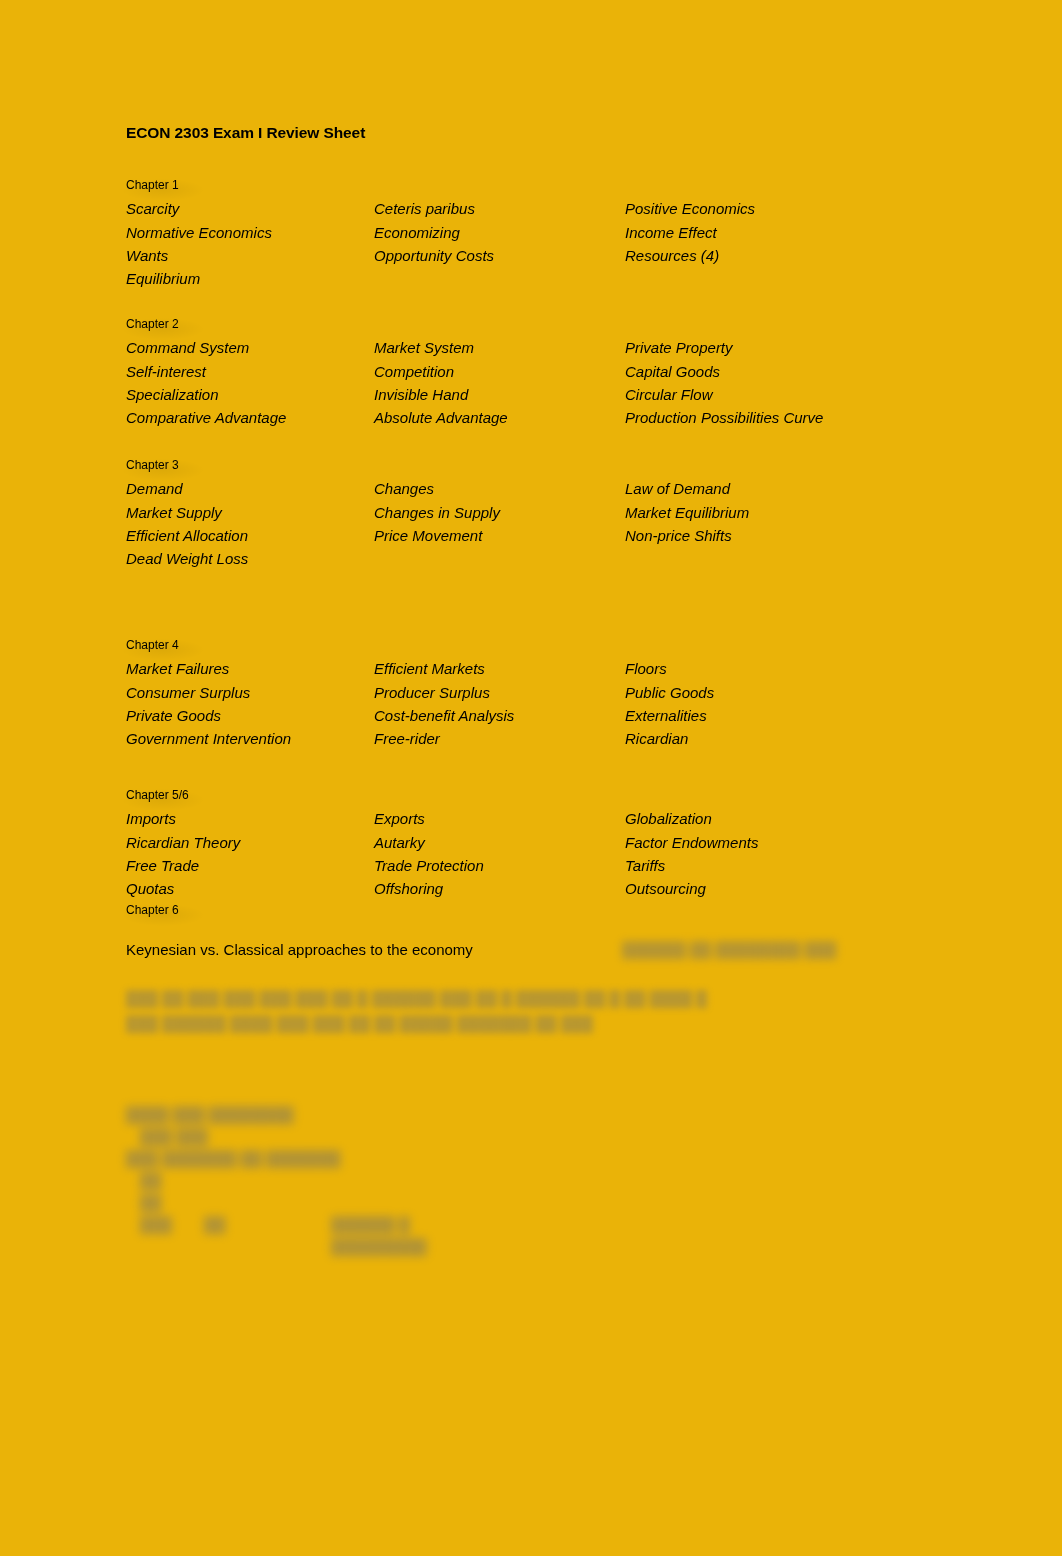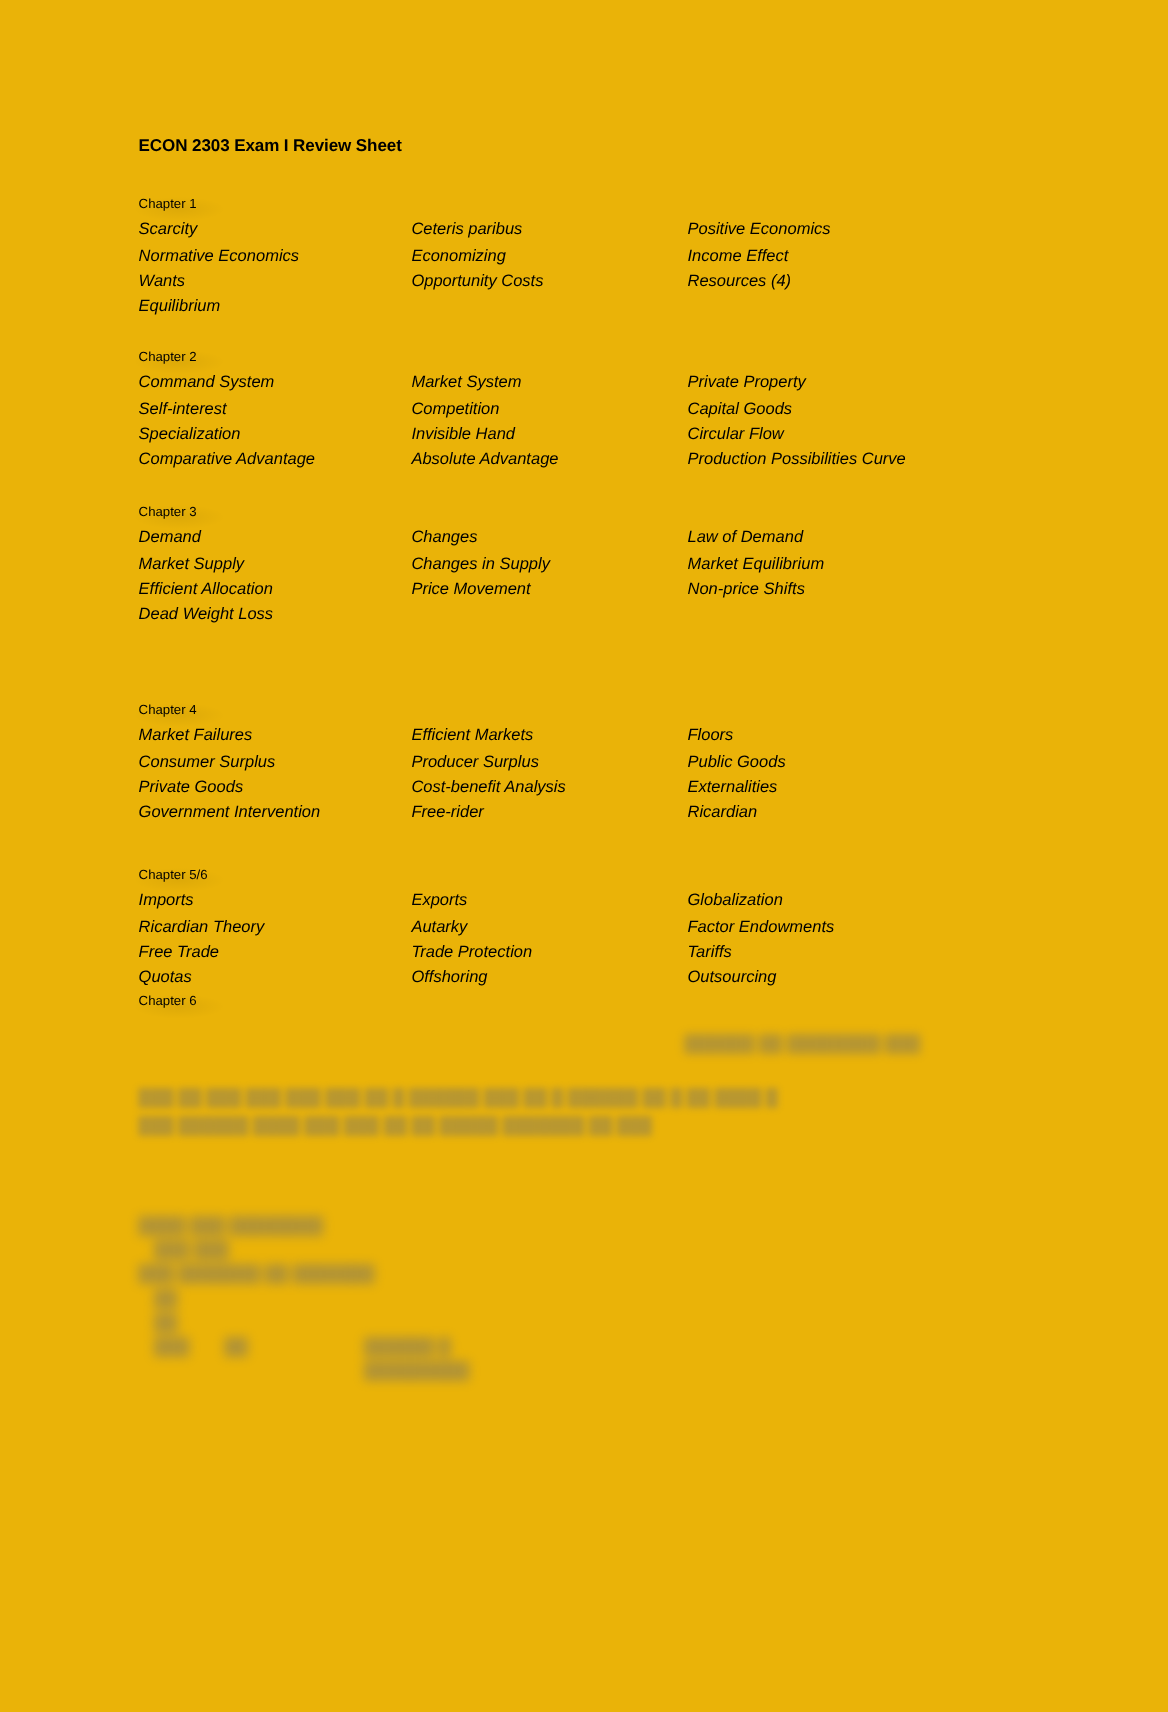--- a/index.html
+++ b/index.html
@@ -244,20 +244,21 @@
       <span class="term col1">Quotas</span>
       <span class="term col2">Offshoring</span>
       <span class="term col3">Outsourcing</span>
     </div>
   </div>
 
   <div class="chapter-block" style="top:899px;">
     <div class="chapter-heading">Chapter 6</div>
   </div>
 
+  <div class="plain-line" style="top:938px;">Keynesian vs. Classical approaches to the economy</div>
 
   <div class="redacted" style="left:622px; top:938px;">██████ ██ ████████ ███</div>
 
   <div class="redacted-para" style="top:986px;">
     <div>███ ██ ███ ███ ███ ███ ██ █ ██████ ███ ██ █ ██████ ██ █ ██ ████ █</div>
     <div>███ ██████  ████ ███ ███ ██ ██ █████ ███████ ██ ███</div>
   </div>
 
   <div class="redacted-block" style="top:1104px;">
     <div class="rb-line">████ ███ ████████</div>

